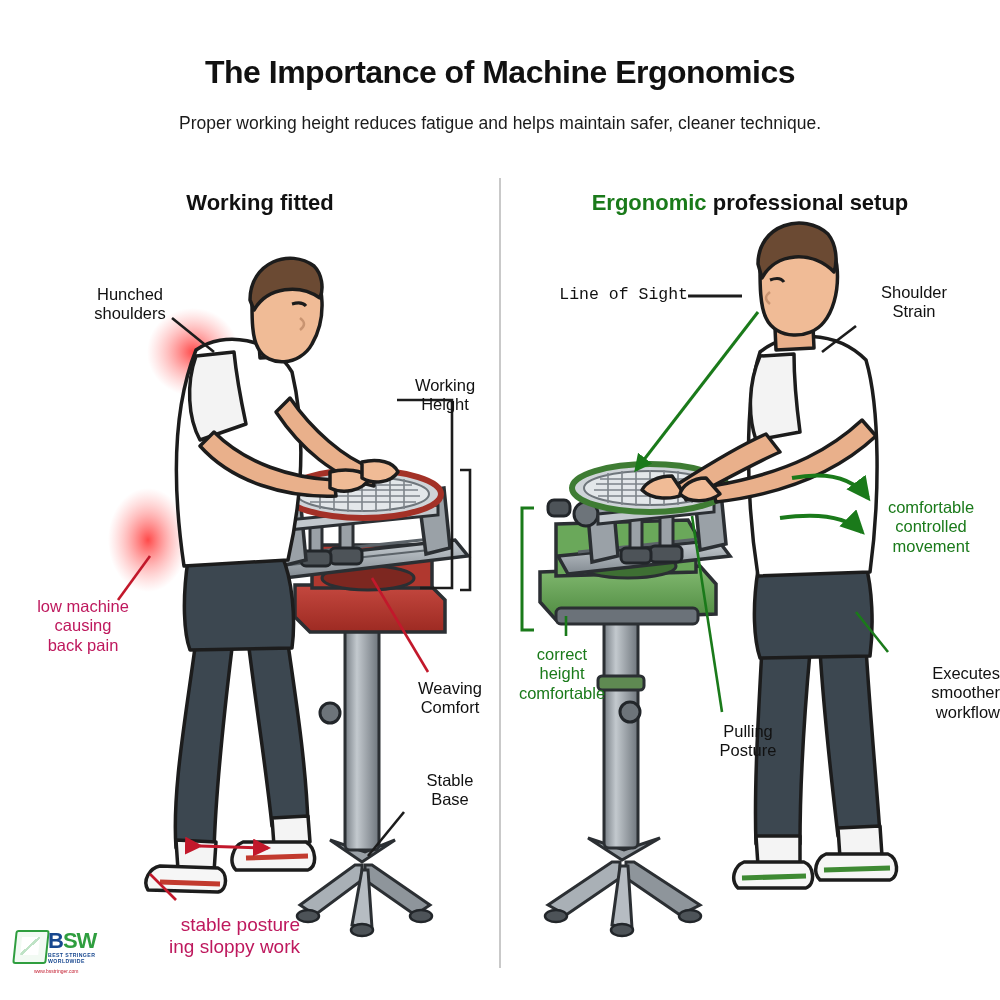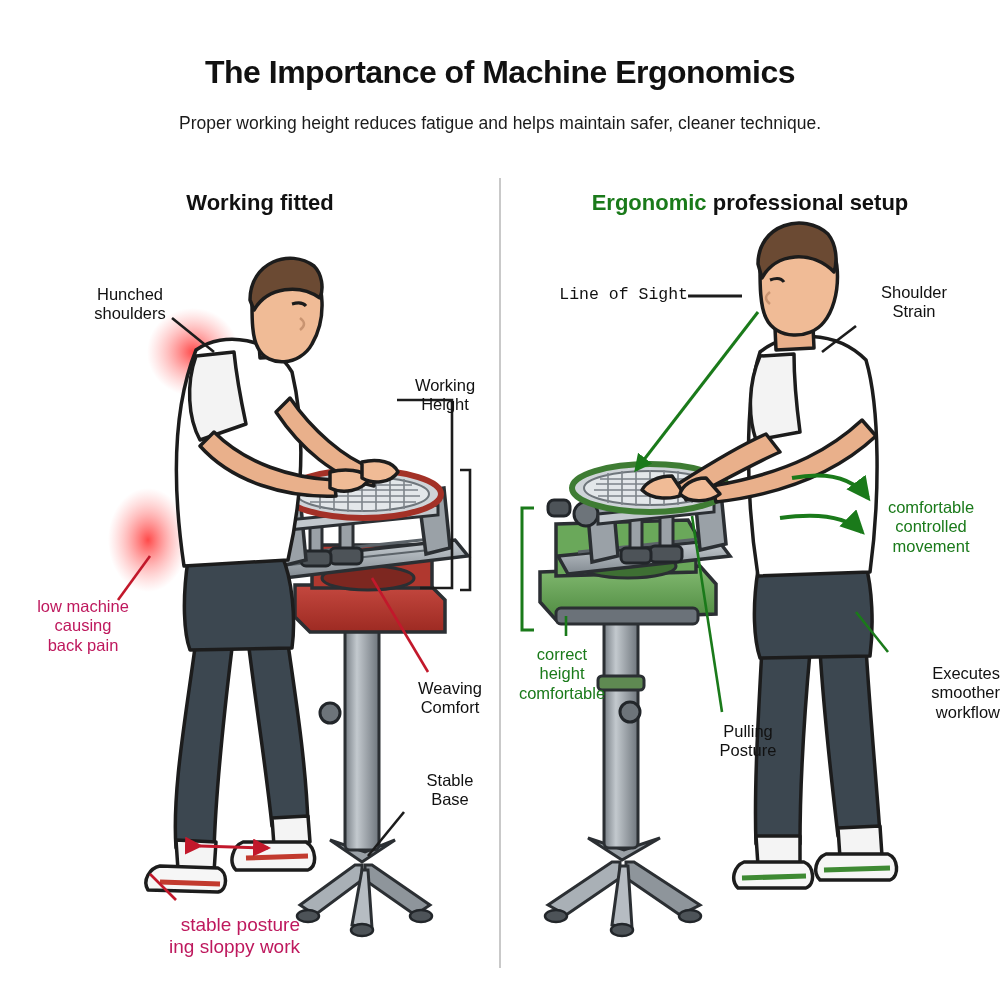--- a/index.html
+++ b/index.html
@@ -337,14 +337,22 @@
     <div>Pulling</div>
     <div>Posture</div>
   </div>
 
   <div class="anno l" style="left:884px;top:664px;width:116px;">
     <div>Executes</div>
     <div>smoother</div>
     <div>workflow</div>
   </div>
 
+  <div class="logo">
+    <div class="logo-mark"></div>
+    <div class="logo-bsw">
+      <span class="logo-b">B</span><span class="logo-w">SW</span>
+    </div>
+    <div class="logo-tag">BEST STRINGER WORLDWIDE</div>
+    <div class="logo-url">www.bsstringer.com</div>
+  </div>
 
 </div>
 
 </body></html>

